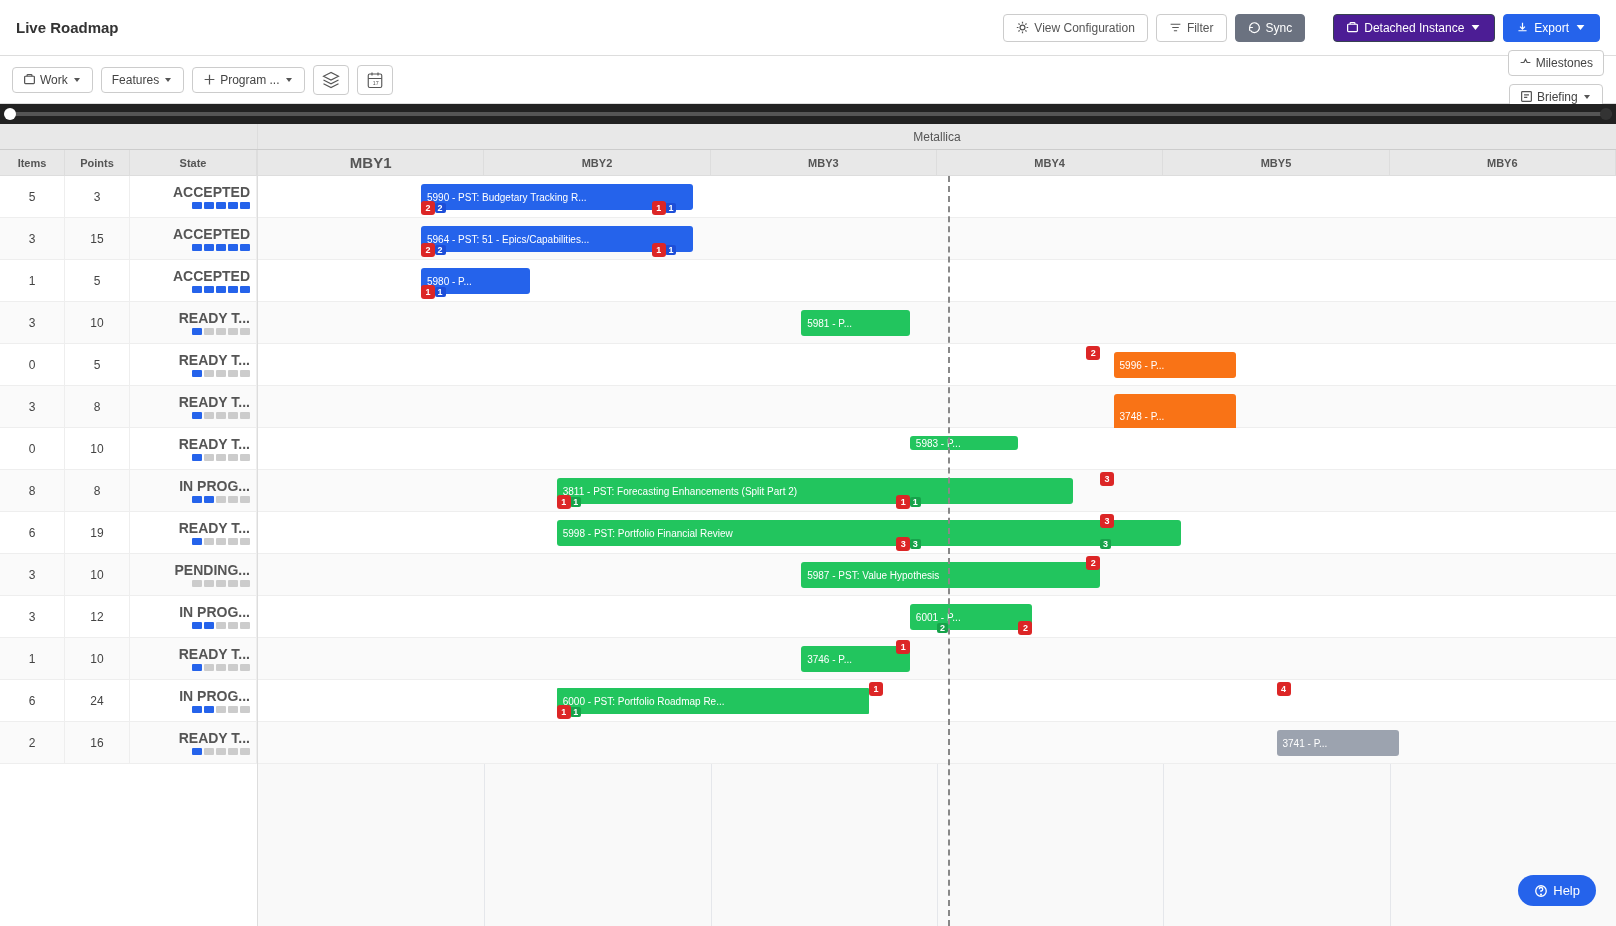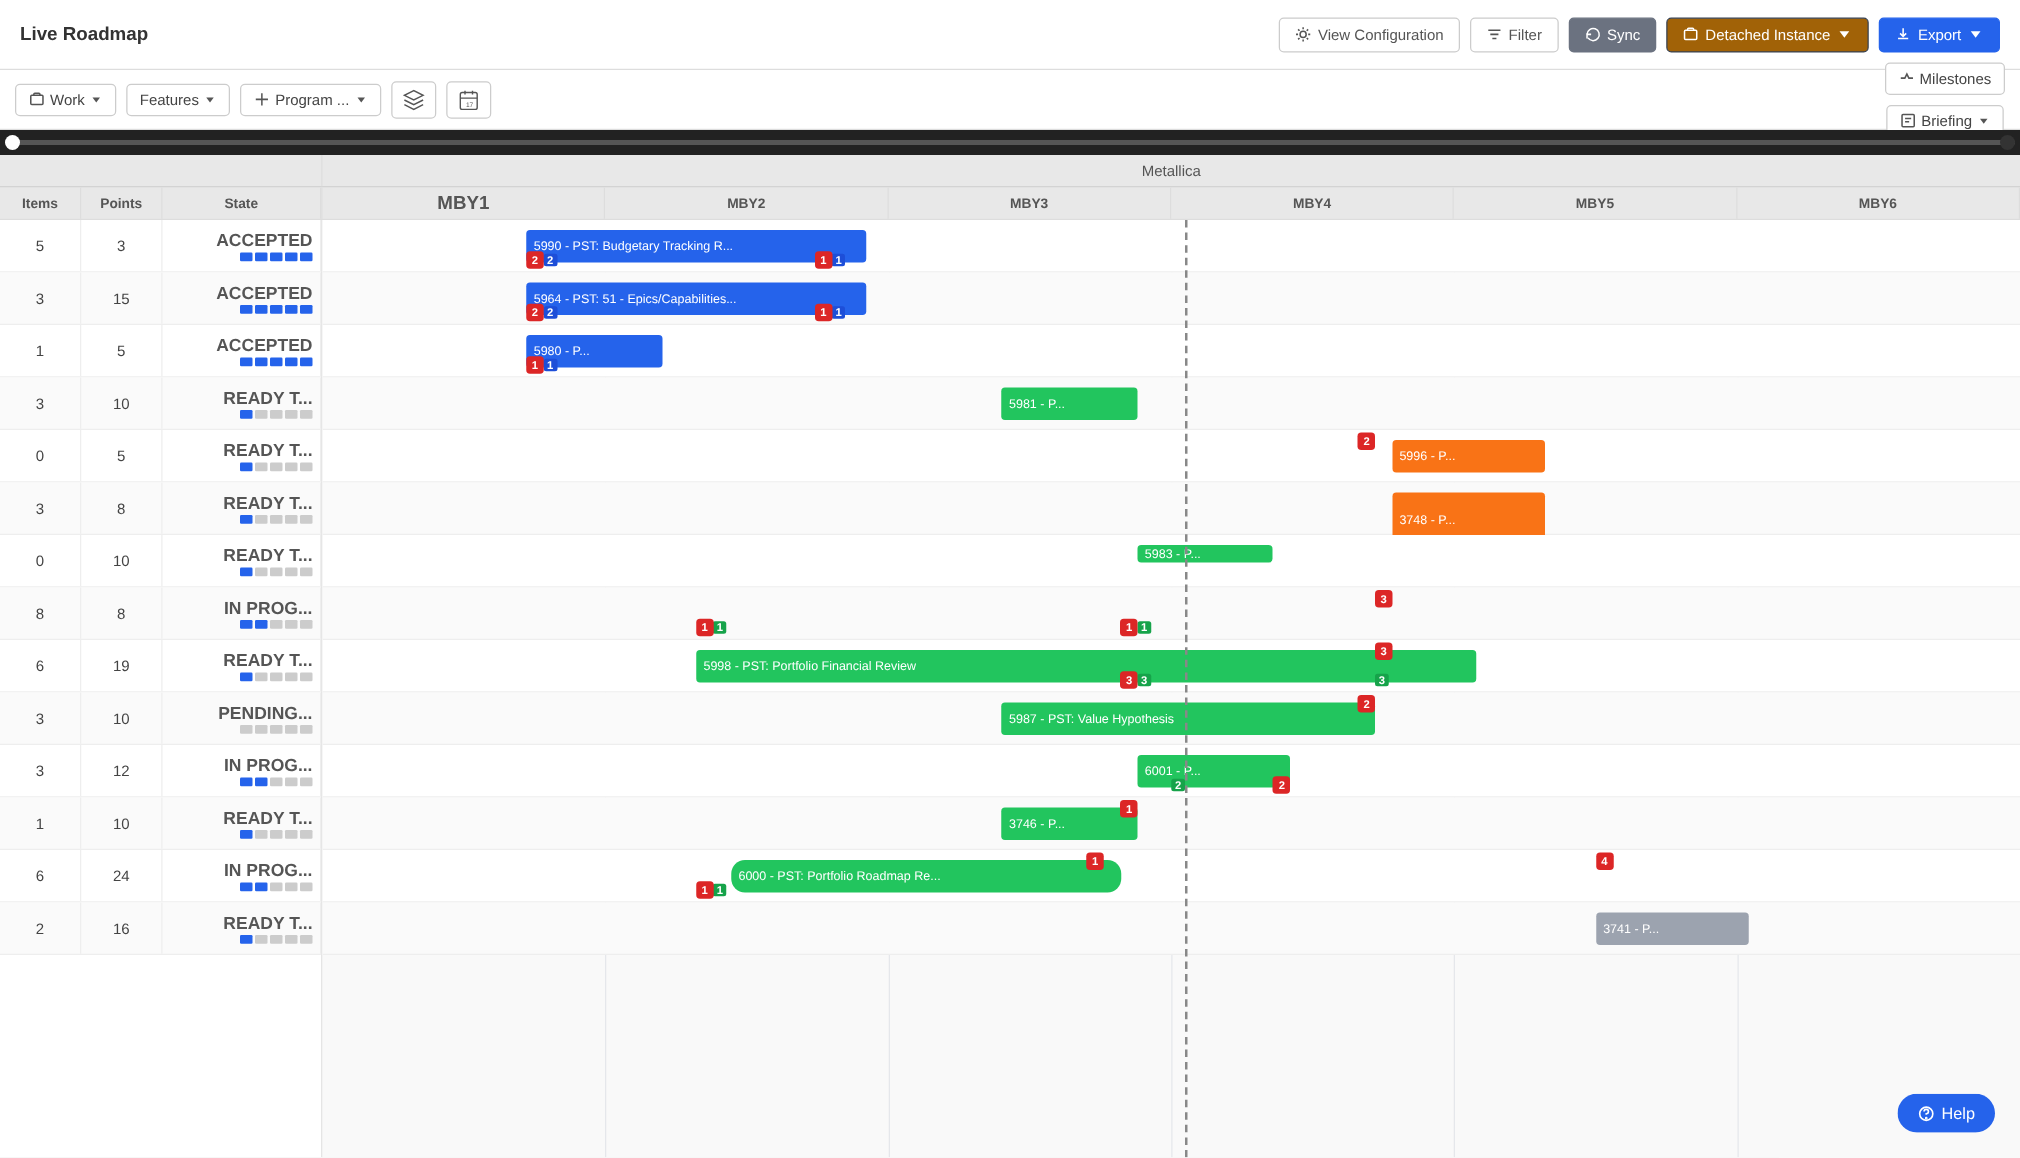--- a/index.html
+++ b/index.html
@@ -4,21 +4,21 @@
   <style>
     * { box-sizing: border-box; margin: 0; padding: 0; }
     body { font-family: -apple-system, BlinkMacSystemFont, 'Segoe UI', Arial, sans-serif; font-size: 12px; background: #f5f5f5; color: #333; overflow: hidden; }
 
     
     .header { display: flex; align-items: center; justify-content: space-between; background: #fff; border-bottom: 1px solid #ddd; padding: 0 16px; height: 56px; }
     .header-title { font-size: 15px; font-weight: 600; color: #333; }
     .header-actions { display: flex; align-items: center; gap: 8px; }
     .btn { display: flex; align-items: center; gap: 5px; padding: 6px 12px; border-radius: 4px; border: 1px solid #ccc; background: #fff; cursor: pointer; font-size: 12px; color: #555; }
     .btn-sync { background: #6b7280; color: #fff; border-color: #6b7280; }
-    .btn-detached { background: #a16207; color: #fff; border-color: #374151; }
+    .btn-detached { background: #4c1d95; color: #fff; border-color: #374151; margin-left: 20px; }
     .btn-export { background: #2563eb; color: #fff; border-color: #2563eb; }
     .btn svg { width: 13px; height: 13px; }
 
     
     .toolbar { display: flex; align-items: center; background: #fff; border-bottom: 1px solid #ddd; padding: 0 12px; height: 48px; gap: 8px; }
     .toolbar-right { margin-left: auto; display: flex; align-items: center; gap: 8px; flex-direction: column; }
     .toolbar-btn { display: flex; align-items: center; gap: 4px; padding: 5px 10px; border-radius: 4px; border: 1px solid #ccc; background: #fff; cursor: pointer; font-size: 12px; color: #444; }
     .toolbar-btn.icon-only { padding: 5px 8px; }
 
     
@@ -454,20 +454,21 @@
             <div class="gantt-bar" style="left: 63%; width: 9%; background: rgb(249, 115, 22); position: absolute; top: 8px; height: 26px; border-radius: 3px; display: flex; align-items: center; padding-left: 6px; font-size: 10px; color: rgb(255, 255, 255); font-weight: 500; overflow: hidden; white-space: nowrap; cursor: pointer;">5996 - P...</div>
             <div style="position: absolute; width: 14px; height: 14px; background: rgb(220, 38, 38); border-radius: 3px; color: rgb(255, 255, 255); font-size: 9px; display: flex; align-items: center; justify-content: center; font-weight: 700; z-index: 5; left: 61%; top: 2px;">2</div>
           </div>
           <div class="gantt-row" style="height: 42px; position: relative; border-bottom: 1px solid rgb(238, 238, 238); background: rgb(250, 250, 250);">
             <div class="gantt-bar" style="left: 63%; width: 9%; background: rgb(249, 115, 22); position: absolute; top: 8px; height: 44px; border-radius: 3px; display: flex; align-items: center; padding-left: 6px; font-size: 10px; color: rgb(255, 255, 255); font-weight: 500; overflow: hidden; white-space: nowrap; cursor: pointer;">3748 - P...</div>
           </div>
           <div class="gantt-row" style="height: 42px; position: relative; border-bottom: 1px solid rgb(238, 238, 238); background: rgb(255, 255, 255);">
             <div class="gantt-bar" style="left: 48%; width: 8%; background: rgb(34, 197, 94); position: absolute; top: 8px; height: 14px; border-radius: 3px; display: flex; align-items: center; padding-left: 6px; font-size: 10px; color: rgb(255, 255, 255); font-weight: 500; overflow: hidden; white-space: nowrap; cursor: pointer;">5983 - P...</div>
           </div>
           <div class="gantt-row" style="height: 42px; position: relative; border-bottom: 1px solid rgb(238, 238, 238); background: rgb(250, 250, 250);">
+            <div class="gantt-bar" style="left: 22%; width: 38%; background: rgb(34, 197, 94); position: absolute; top: 8px; height: 26px; border-radius: 3px; display: flex; align-items: center; padding-left: 6px; font-size: 10px; color: rgb(255, 255, 255); font-weight: 500; overflow: hidden; white-space: nowrap; cursor: pointer;">3811 - PST: Forecasting Enhancements (Split Part 2)</div>
             <div style="position: absolute; left: 23%; bottom: 4px; font-size: 9px; color: rgb(255, 255, 255); font-weight: 700; background: rgb(22, 163, 74); border-radius: 2px; padding: 0px 3px;">1</div>
             <div style="position: absolute; left: 48%; bottom: 4px; font-size: 9px; color: rgb(255, 255, 255); font-weight: 700; background: rgb(22, 163, 74); border-radius: 2px; padding: 0px 3px;">1</div>
             <div style="position: absolute; width: 14px; height: 14px; background: rgb(220, 38, 38); border-radius: 3px; color: rgb(255, 255, 255); font-size: 9px; display: flex; align-items: center; justify-content: center; font-weight: 700; z-index: 5; left: 22%; bottom: 2px;">1</div>
             <div style="position: absolute; width: 14px; height: 14px; background: rgb(220, 38, 38); border-radius: 3px; color: rgb(255, 255, 255); font-size: 9px; display: flex; align-items: center; justify-content: center; font-weight: 700; z-index: 5; left: 47%; bottom: 2px;">1</div>
             <div style="position: absolute; width: 14px; height: 14px; background: rgb(220, 38, 38); border-radius: 3px; color: rgb(255, 255, 255); font-size: 9px; display: flex; align-items: center; justify-content: center; font-weight: 700; z-index: 5; left: 62%; top: 2px;">3</div>
           </div>
           <div class="gantt-row" style="height: 42px; position: relative; border-bottom: 1px solid rgb(238, 238, 238); background: rgb(255, 255, 255);">
             <div class="gantt-bar" style="left: 22%; width: 46%; background: rgb(34, 197, 94); position: absolute; top: 8px; height: 26px; border-radius: 3px; display: flex; align-items: center; padding-left: 6px; font-size: 10px; color: rgb(255, 255, 255); font-weight: 500; overflow: hidden; white-space: nowrap; cursor: pointer;">5998 - PST: Portfolio Financial Review</div>
             <div style="position: absolute; left: 48%; bottom: 4px; font-size: 9px; color: rgb(255, 255, 255); font-weight: 700; background: rgb(22, 163, 74); border-radius: 2px; padding: 0px 3px;">3</div>
             <div style="position: absolute; left: 62%; bottom: 4px; font-size: 9px; color: rgb(255, 255, 255); font-weight: 700; background: rgb(22, 163, 74); border-radius: 2px; padding: 0px 3px;">3</div>
@@ -481,21 +482,21 @@
           <div class="gantt-row" style="height: 42px; position: relative; border-bottom: 1px solid rgb(238, 238, 238); background: rgb(255, 255, 255);">
             <div class="gantt-bar" style="left: 48%; width: 9%; background: rgb(34, 197, 94); position: absolute; top: 8px; height: 26px; border-radius: 3px; display: flex; align-items: center; padding-left: 6px; font-size: 10px; color: rgb(255, 255, 255); font-weight: 500; overflow: hidden; white-space: nowrap; cursor: pointer;">6001 - P...</div>
             <div style="position: absolute; left: 50%; bottom: 4px; font-size: 9px; color: rgb(255, 255, 255); font-weight: 700; background: rgb(22, 163, 74); border-radius: 2px; padding: 0px 3px;">2</div>
             <div style="position: absolute; width: 14px; height: 14px; background: rgb(220, 38, 38); border-radius: 3px; color: rgb(255, 255, 255); font-size: 9px; display: flex; align-items: center; justify-content: center; font-weight: 700; z-index: 5; left: 56%; bottom: 2px;">2</div>
           </div>
           <div class="gantt-row" style="height: 42px; position: relative; border-bottom: 1px solid rgb(238, 238, 238); background: rgb(250, 250, 250);">
             <div class="gantt-bar" style="left: 40%; width: 8%; background: rgb(34, 197, 94); position: absolute; top: 8px; height: 26px; border-radius: 3px; display: flex; align-items: center; padding-left: 6px; font-size: 10px; color: rgb(255, 255, 255); font-weight: 500; overflow: hidden; white-space: nowrap; cursor: pointer;">3746 - P...</div>
             <div style="position: absolute; width: 14px; height: 14px; background: rgb(220, 38, 38); border-radius: 3px; color: rgb(255, 255, 255); font-size: 9px; display: flex; align-items: center; justify-content: center; font-weight: 700; z-index: 5; left: 47%; top: 2px;">1</div>
           </div>
           <div class="gantt-row" style="height: 42px; position: relative; border-bottom: 1px solid rgb(238, 238, 238); background: rgb(255, 255, 255);">
-            <div class="gantt-bar" style="left: 22%; width: 23%; background: rgb(34, 197, 94); position: absolute; top: 8px; height: 26px; border-radius: 11px; display: flex; align-items: center; padding-left: 6px; font-size: 10px; color: rgb(255, 255, 255); font-weight: 500; overflow: hidden; white-space: nowrap; cursor: pointer; margin-left: 28px;">6000 - PST: Portfolio Roadmap Re...</div>
+            <div class="gantt-bar" style="left: 22%; width: 23%; background: rgb(34, 197, 94); position: absolute; top: 8px; height: 26px; border-radius: 1px; display: flex; align-items: center; padding-left: 6px; font-size: 10px; color: rgb(255, 255, 255); font-weight: 500; overflow: hidden; white-space: nowrap; cursor: pointer;">6000 - PST: Portfolio Roadmap Re...</div>
             <div style="position: absolute; left: 23%; bottom: 4px; font-size: 9px; color: rgb(255, 255, 255); font-weight: 700; background: rgb(22, 163, 74); border-radius: 2px; padding: 0px 3px;">1</div>
             <div style="position: absolute; width: 14px; height: 14px; background: rgb(220, 38, 38); border-radius: 3px; color: rgb(255, 255, 255); font-size: 9px; display: flex; align-items: center; justify-content: center; font-weight: 700; z-index: 5; left: 22%; bottom: 2px;">1</div>
             <div style="position: absolute; width: 14px; height: 14px; background: rgb(220, 38, 38); border-radius: 3px; color: rgb(255, 255, 255); font-size: 9px; display: flex; align-items: center; justify-content: center; font-weight: 700; z-index: 5; left: 45%; top: 2px;">1</div>
             <div style="position: absolute; width: 14px; height: 14px; background: rgb(220, 38, 38); border-radius: 3px; color: rgb(255, 255, 255); font-size: 9px; display: flex; align-items: center; justify-content: center; font-weight: 700; z-index: 5; left: 75%; top: 2px;">4</div>
           </div>
           <div class="gantt-row" style="height: 42px; position: relative; border-bottom: 1px solid rgb(238, 238, 238); background: rgb(250, 250, 250);">
             <div class="gantt-bar" style="left: 75%; width: 9%; background: rgb(156, 163, 175); position: absolute; top: 8px; height: 26px; border-radius: 3px; display: flex; align-items: center; padding-left: 6px; font-size: 10px; color: rgb(255, 255, 255); font-weight: 500; overflow: hidden; white-space: nowrap; cursor: pointer;">3741 - P...</div>
           </div>
         </div>
     </div>

